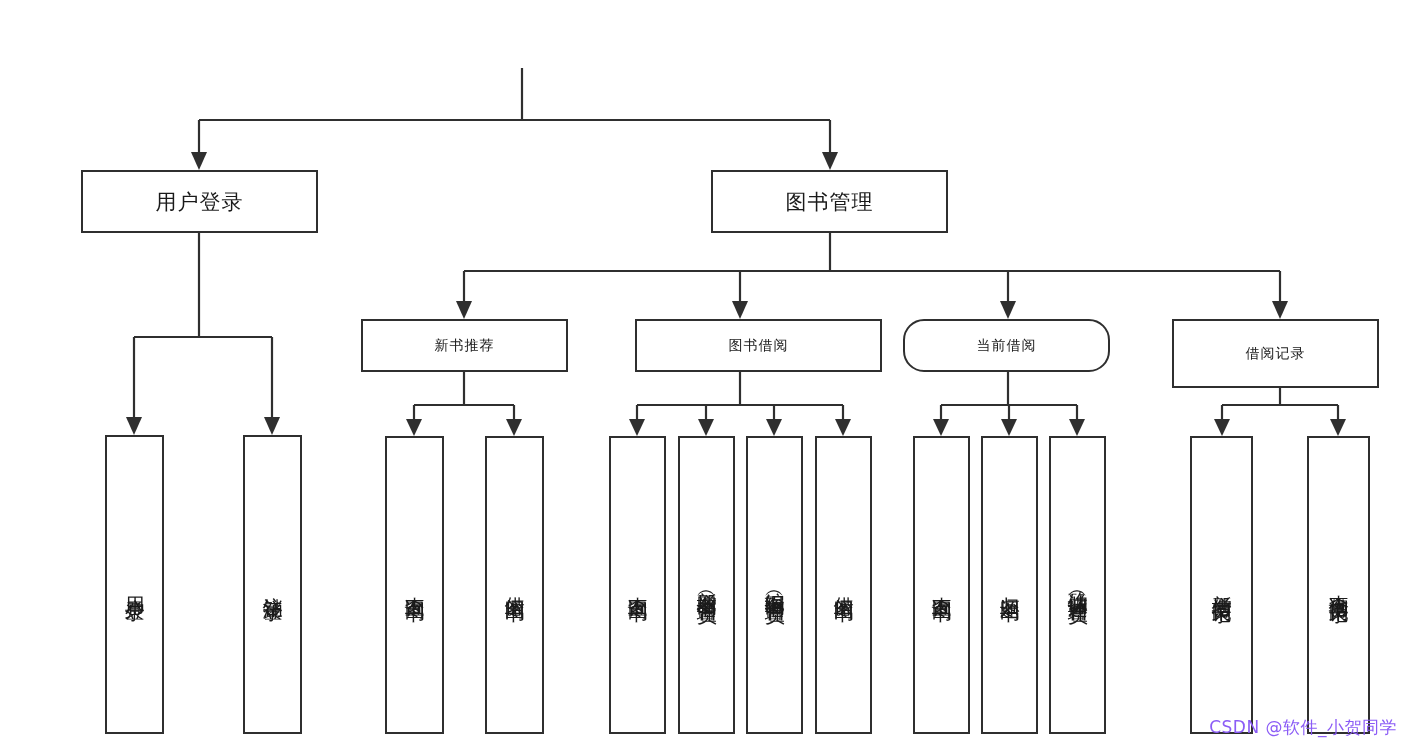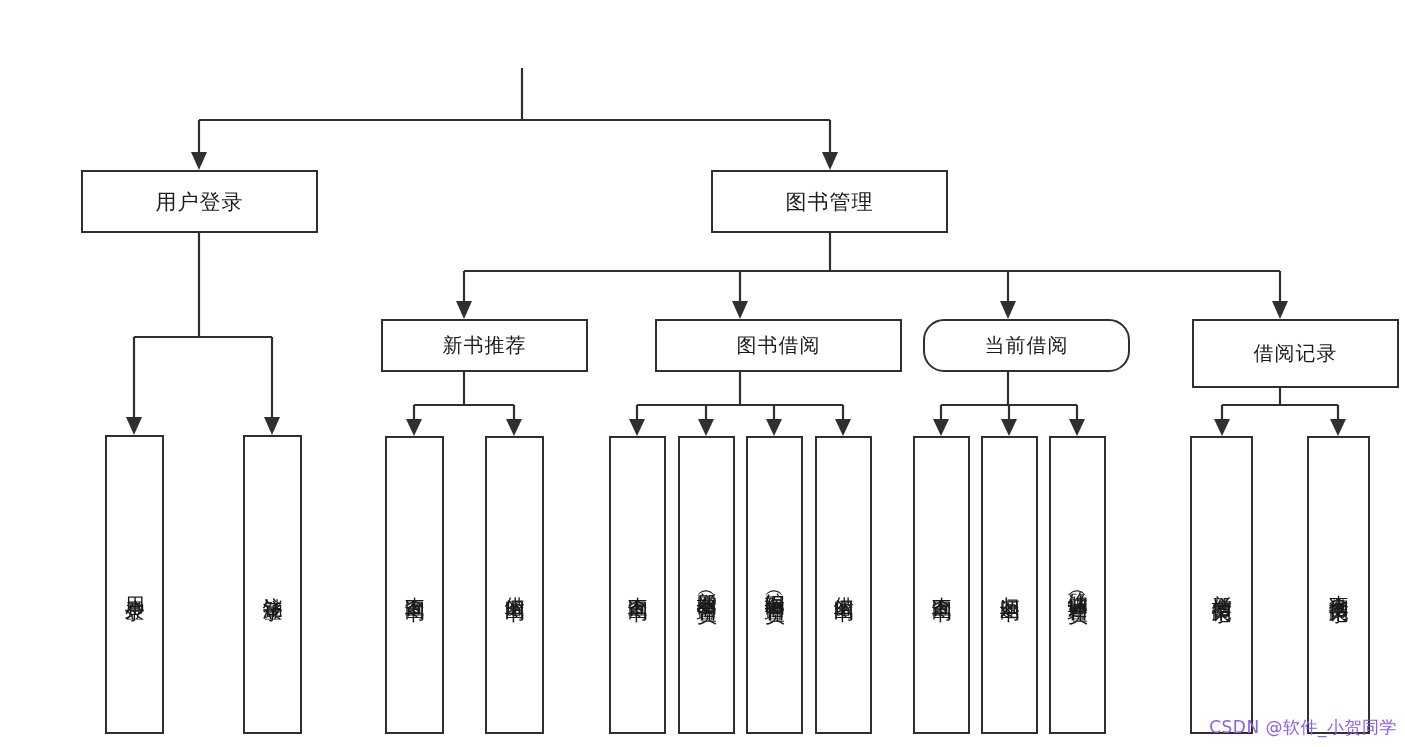--- a/index.html
+++ b/index.html
@@ -32,22 +32,21 @@
     color: #1a1a1a;
     z-index: 2;
   }
   .node.level0 {
     font-size: 22px;
   }
   .node.level1 {
     font-size: 21px;
   }
   .node.level2 {
-    font-size: 20px;
-    margin-left: 20px;
+    font-size: 14px;
   }
   .node.leaf {
     font-size: 20px;
     align-items: center;
     justify-content: center;
     padding: 6px 2px;
   }
   .node.leaf .vtext {
     writing-mode: vertical-rl;
     text-orientation: upright;

